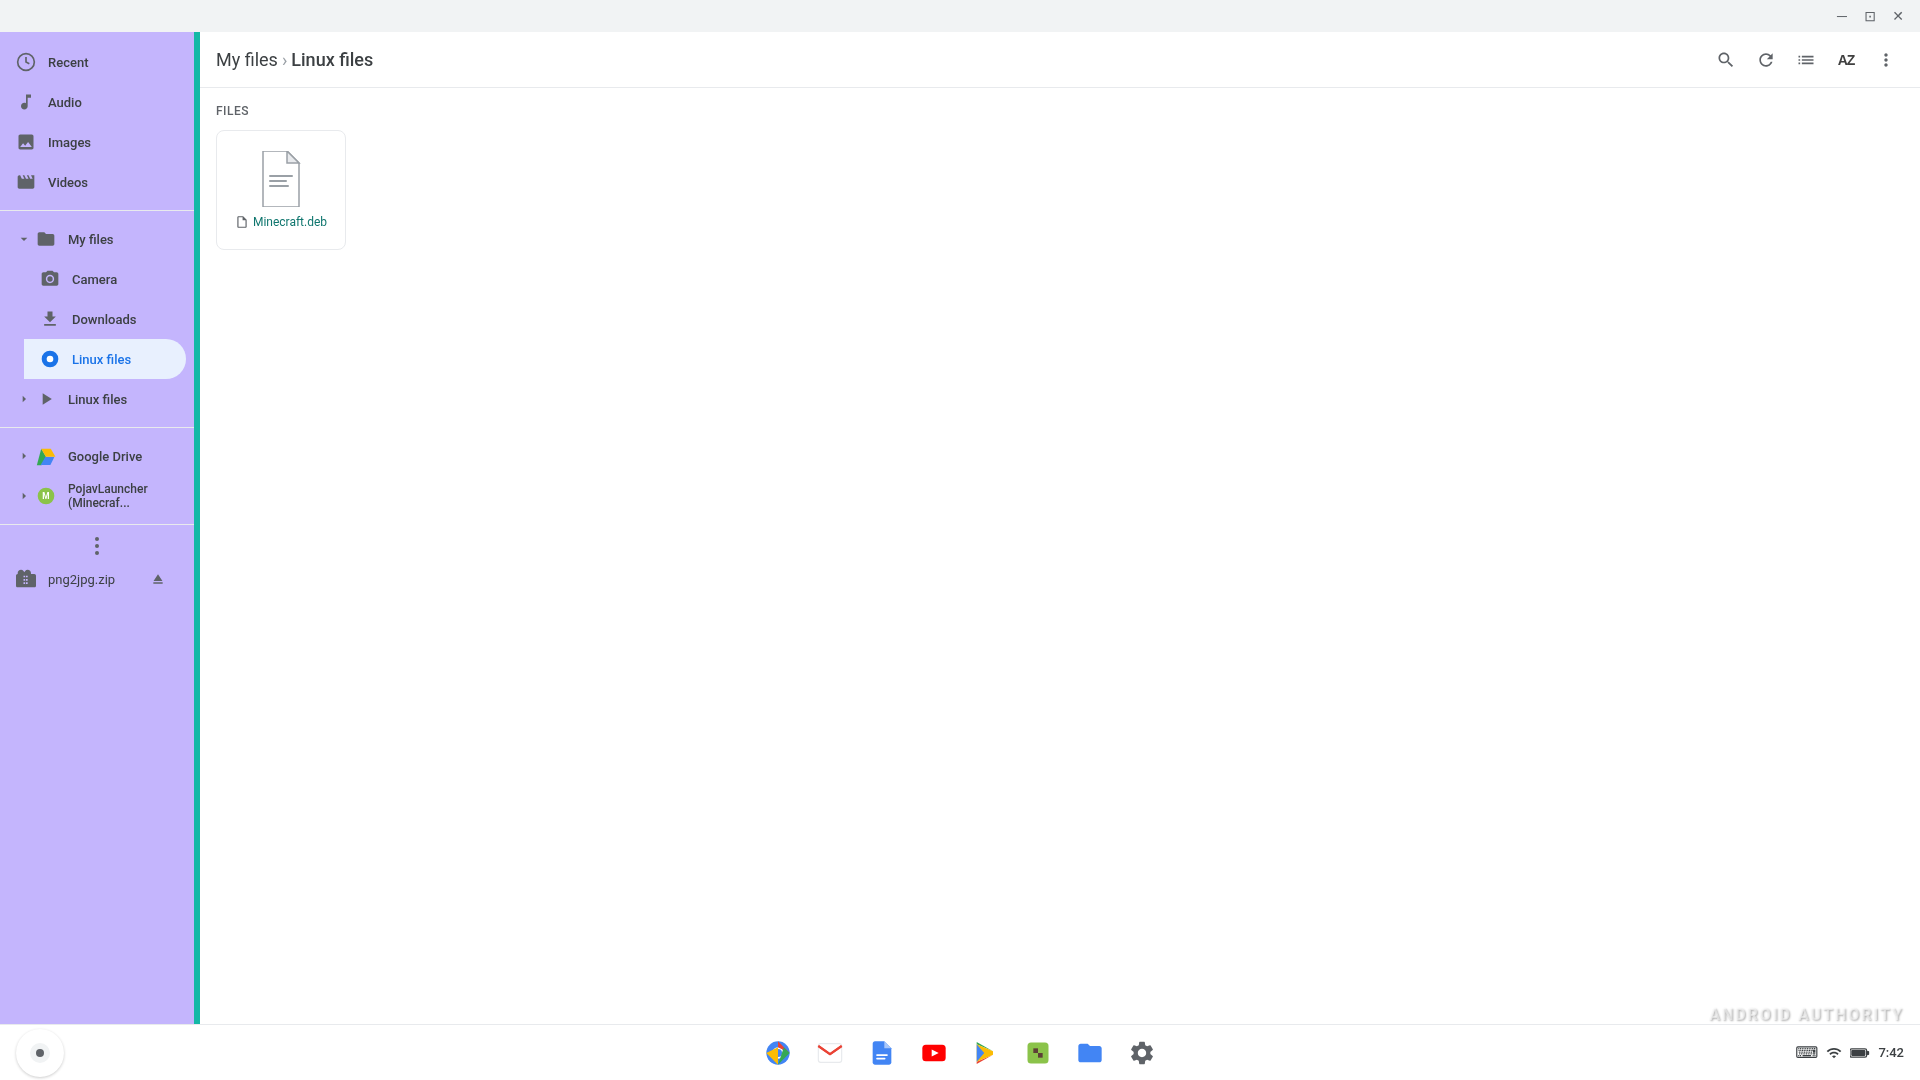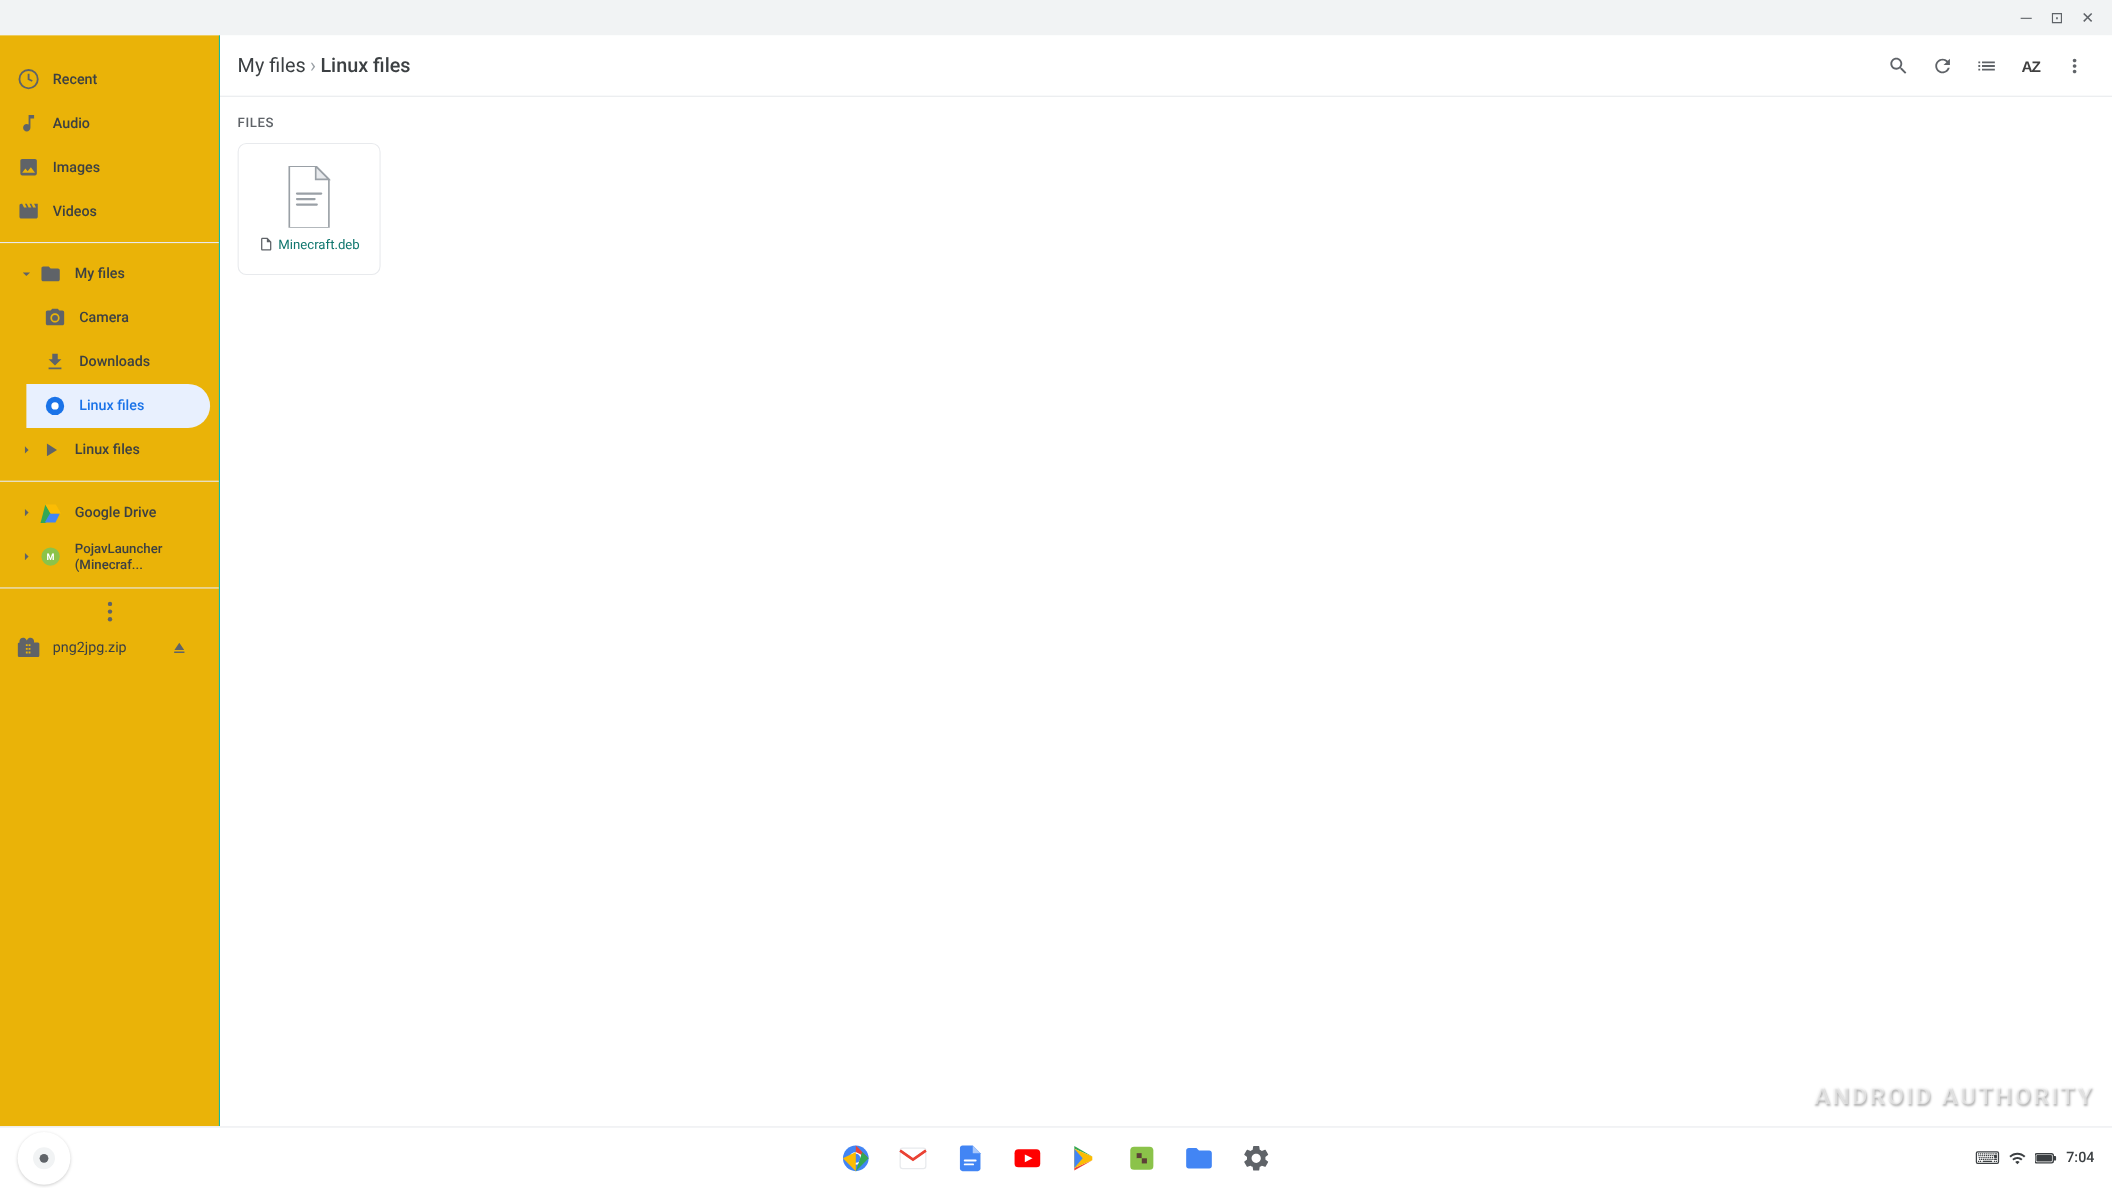--- a/index.html
+++ b/index.html
@@ -46,24 +46,24 @@
       right: 0;
       bottom: 56px;
       display: flex;
       background: #fff;
     }
 
     
     .sidebar {
       width: 200px;
       min-width: 200px;
-      background: #eab308;
-      padding-top: 20px;
+      background: #c4b5fd;
+      padding-top: 10px;
       overflow-y: auto;
-      border-right: 1px solid #14b8a6;
+      border-right: 6px solid #14b8a6;
     }
 
     .sidebar-item {
       display: flex;
       align-items: center;
       padding: 8px 16px;
       cursor: pointer;
       border-radius: 0 24px 24px 0;
       margin-right: 8px;
       height: 40px;
@@ -335,23 +335,23 @@
 
     .time-display {
       font-size: 13px;
       color: #3c4043;
       font-weight: 500;
     }
 
     
     .watermark {
       position: absolute;
-      bottom: 70px;
+      bottom: 56px;
       right: 16px;
-      font-size: 22px;
+      font-size: 16px;
       font-weight: 700;
       color: rgba(255,255,255,0.5);
       letter-spacing: 2px;
       text-transform: uppercase;
       pointer-events: none;
       text-shadow: 1px 1px 2px rgba(0,0,0,0.3);
     }
 
     
     svg { display: block; }
@@ -707,17 +707,17 @@
         <path d="M1 9l2 2c4.97-4.97 13.03-4.97 18 0l2-2C16.93 2.93 7.08 2.93 1 9zm8 8l3 3 3-3c-1.65-1.66-4.34-1.66-6 0zm-4-4l2 2c2.76-2.76 7.24-2.76 10 0l2-2C15.14 9.14 8.87 9.14 5 13z"></path>
       </svg>
     </span>
     <span class="status-icon">
       <svg width="20" height="16" viewBox="0 0 24 12" fill="#3c4043">
         <rect x="0" y="1" width="20" height="10" rx="2" stroke="#3c4043" stroke-width="1.5" fill="none"></rect>
         <rect x="1.5" y="2.5" width="17" height="7" rx="1" fill="#3c4043"></rect>
         <rect x="20" y="3.5" width="3" height="5" rx="1" fill="#3c4043"></rect>
       </svg>
     </span>
-    <span class="time-display">7:04</span>
+    <span class="time-display">7:42</span>
   </div>
 </div>
 
 <div class="watermark">ANDROID AUTHORITY</div>
 
 </body></html>

